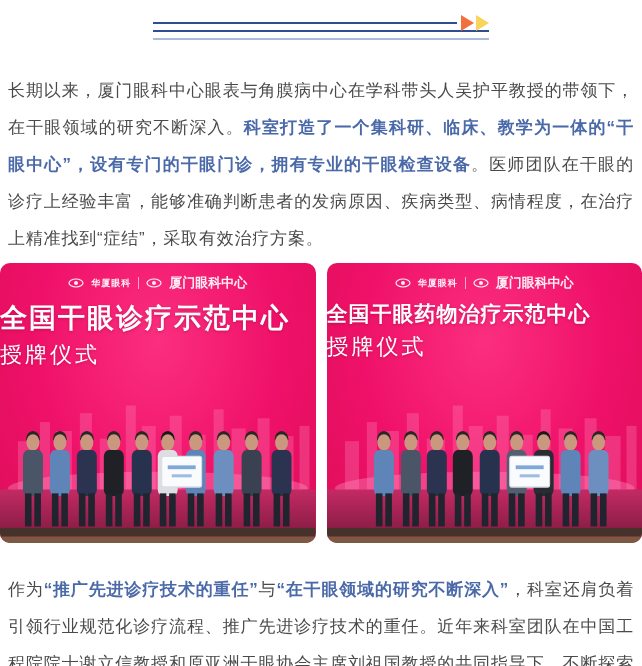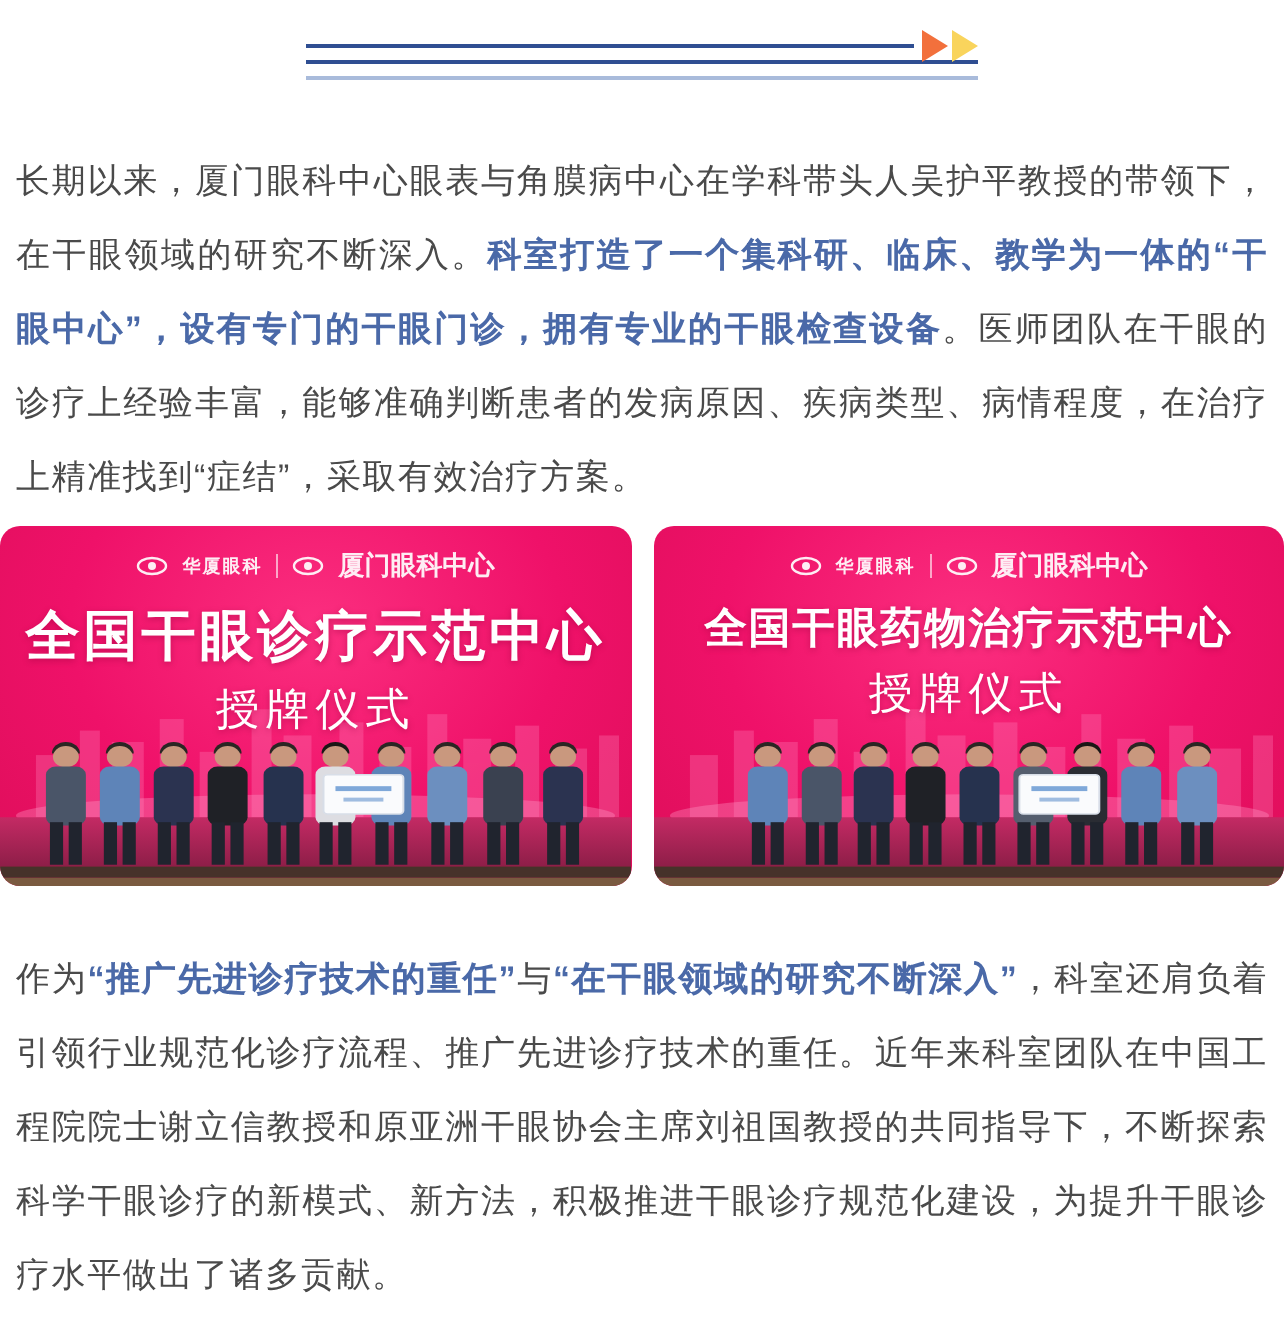--- a/index.html
+++ b/index.html
@@ -23,32 +23,32 @@
   
   .para{
     margin:32px 8px 6px 8px;font-size:17px;line-height:37px;color:#4A4A4A;
     text-align:justify;letter-spacing:0.8px;
   }
   .para.outro{margin-top:28px;margin-bottom:0;}
   .t-blue{color:#4A69A8;font-weight:bold;}
   
   .photo-row{display:flex;gap:11px;margin:0;padding:0;}
   .photo{
-    position:relative;flex:1;height:180px;border-radius:10px;overflow:hidden;
+    position:relative;flex:1;height:280px;border-radius:10px;overflow:hidden;
     background:radial-gradient(ellipse at 50% 28%, #FB2E7F 0%, #EF1169 55%, #DD0E59 100%);
   }
   .photo-art{position:absolute;left:0;top:0;width:100%;height:100%;}
   .photo-logos{
     position:absolute;top:11px;left:0;right:0;display:flex;justify-content:center;
     align-items:center;gap:7px;color:#fff;opacity:.92;
   }
   .logo-name{font-size:9px;font-weight:bold;letter-spacing:1px;}
   .logo-name.script{font-size:13px;letter-spacing:0;}
   .logo-divider{width:1px;height:12px;background:rgba(255,255,255,.65);}
-  .banner{position:absolute;top:37px;left:0;right:0;text-align:center;color:#fff;
+  .banner{position:absolute;top:37px;left:0;right:0;text-align:left;color:#fff;
     text-shadow:0 1px 3px rgba(150,0,60,.45);}
   .banner-line1{font-size:27px;font-weight:bold;letter-spacing:2px;white-space:nowrap;}
   .photo.second .banner-line1{font-size:21px;letter-spacing:1px;}
   .banner-line2{font-size:22px;font-weight:normal;letter-spacing:3px;margin-top:4px;}
 </style>
 </head>
 <body>
 
 <div class="header">
   <div class="header-rule-row">

